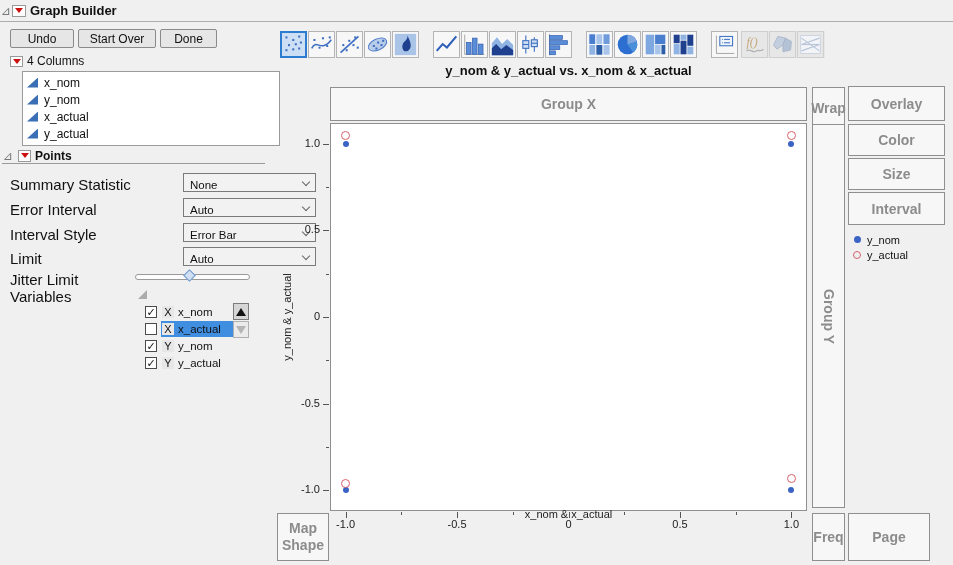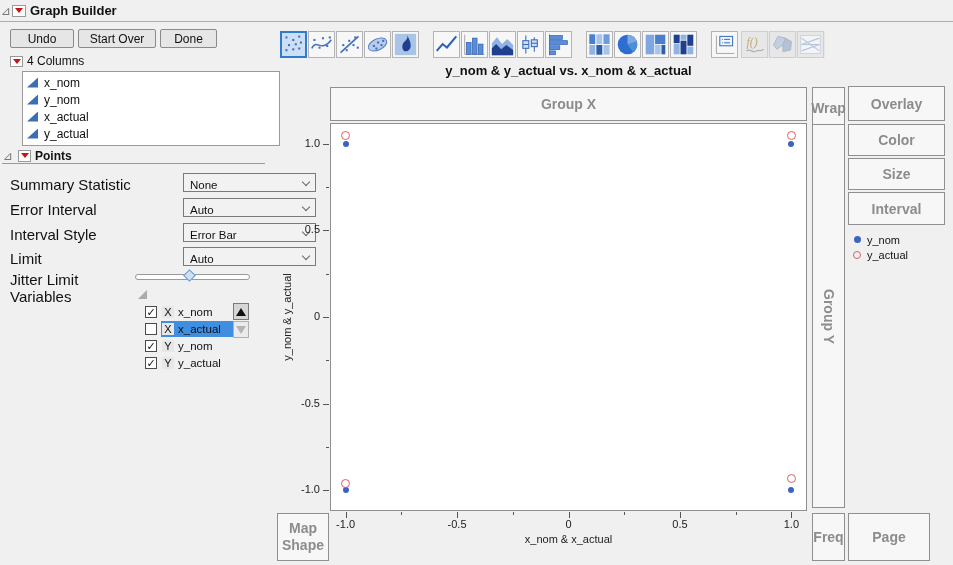--- a/index.html
+++ b/index.html
@@ -83,21 +83,21 @@
   .chart-title { position:absolute; left:330px; top:63px; width:477px; text-align:center;
     font-weight:bold; font-size:13px; color:#111; }
   .zone { position:absolute; border:1px solid #8f8f8f; background:#f7f7f7; color:#8c8c8c;
     font-weight:bold; font-size:14px; display:flex; align-items:center; justify-content:center;
     text-align:center; }
   .zone.vert span { writing-mode:vertical-rl; }
   .plot-frame { position:absolute; left:330px; top:123px; width:477px; height:388px;
     background:#fff; border:1px solid #8f8f8f; }
   .tick { position:absolute; background:#555; }
   .tick-label { position:absolute; font-size:11px; color:#1a1a1a; }
-  .xlab { position:absolute; left:330px; top:533px; width:477px; text-align:center; font-size:11px; color:#222; }
+  .xlab { position:absolute; left:330px; top:508px; width:477px; text-align:center; font-size:11px; color:#222; }
   .ylab { position:absolute; left:281px; top:317px; font-size:11px; color:#222;
     writing-mode:vertical-rl; transform:translate(0,-50%) rotate(180deg); }
   .pt { position:absolute; border-radius:50%; }
   .legend { position:absolute; left:852px; top:232px; }
   .leg-row { display:flex; align-items:center; height:15px; cursor:pointer; }
   .leg-marker { width:10px; display:flex; align-items:center; justify-content:center; margin-right:5px; }
   .leg-label { font-size:11px; color:#111; }
 </style>
 </head>
 <body>

